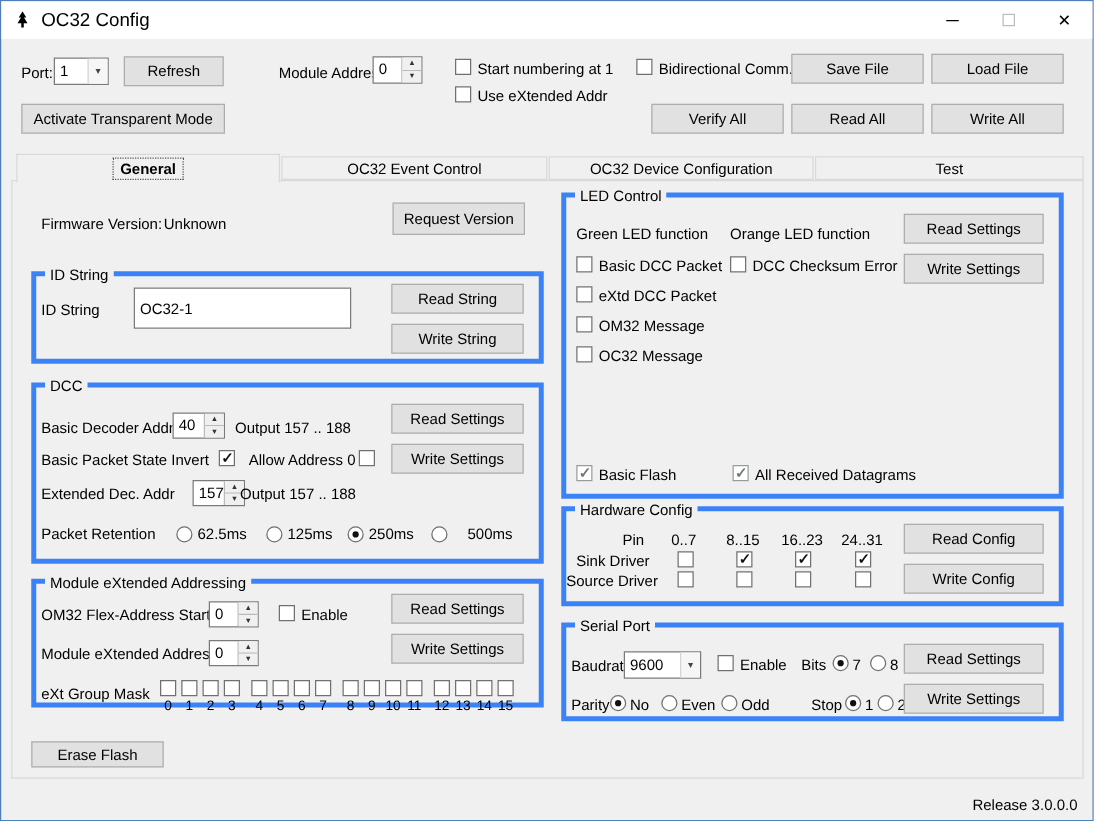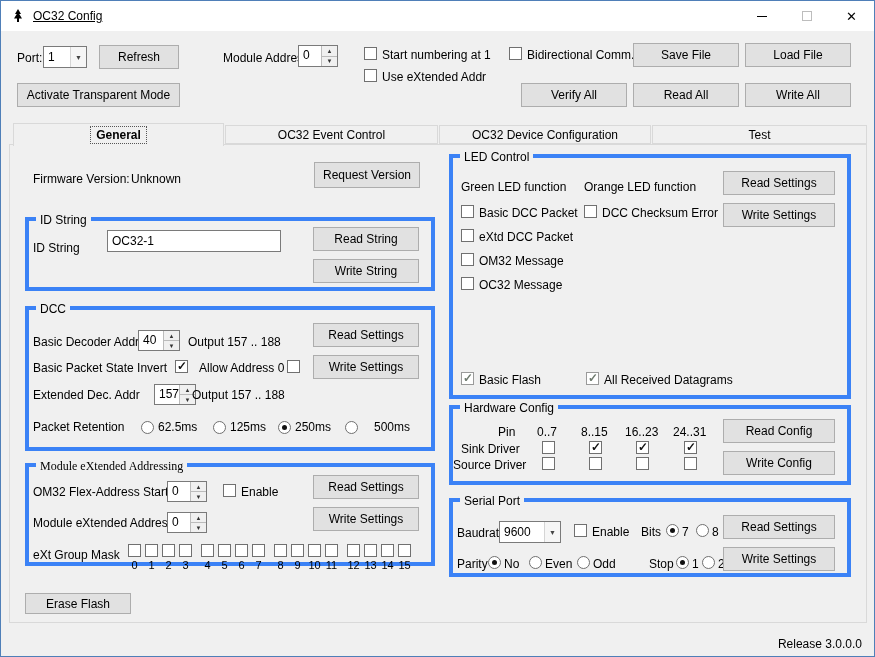--- a/index.html
+++ b/index.html
@@ -1,21 +1,21 @@
 <!DOCTYPE html>
 <html><head>
 <meta charset="utf-8">
 <style>
   * { box-sizing: border-box; }
   html,body { margin:0; padding:0; background:#c8c8c8; }
   body { font-family:"Liberation Sans", sans-serif; font-size:12px; color:#000; }
   .window { position:relative; width:875px; height:657px; background:#f0f0f0; border:1px solid #4f7fb8; overflow:hidden; }
   .titlebar { position:absolute; left:0; top:0; right:0; height:30px; background:#ffffff; display:flex; align-items:center; }
   .appicon { margin-left:9px; width:16px; height:16px; display:flex; align-items:center; justify-content:center; }
-  .title { margin-left:7px; font-size:12px;text-decoration:underline; }
+  .title { margin-left:7px; font-size:15px; }
   .wbtns { position:absolute; right:0; top:0; height:30px; display:flex; }
   .wbtn { width:45px; height:30px; display:flex; align-items:center; justify-content:center; }
   .glyph-min { width:10px; height:1px; background:#000; }
   .glyph-max { width:10px; height:10px; border:1px solid #bdbdbd; }
   .glyph-close { font-size:13px; color:#000; }
   .btn { position:absolute; background:#e1e1e1; border:1px solid #adadad; display:flex; align-items:center; justify-content:center; white-space:nowrap; }
   .lbl { position:absolute; white-space:nowrap; }
   .group { position:absolute; border:4px solid #3b82f6; }
   .gtitle { position:absolute; top:-8px; left:7px; background:#f0f0f0; padding:0 4px; white-space:nowrap; }
   .cb { position:absolute; width:13px; height:13px; background:#fff; border:1px solid #707070; }
@@ -116,21 +116,21 @@
     </div>
 
   <span class="lbl" style="left:32px; top:171px;">Firmware Version:</span>
   <span class="lbl" style="left:130px; top:171px;">Unknown</span>
   <div class="btn" style="left:313px; top:161px; width:106px; height:26px;">Request Version</div>
 
   <div class="group" style="left:24px; top:216px; width:410px; height:74px;">
     <span class="gtitle">ID String</span>
   </div>
   <span class="lbl" style="left:32px; top:240px;">ID String</span>
-  <input class="input" style="left: 106px; top: 229px; width: 174px; height: 22px;" value="OC32-1">
+  <input class="input" style="left: 106px; top: 229px; width: 174px; height: 33px;" value="OC32-1">
   <div class="btn" style="left:312px; top:258px; width:106px; height:24px;">Write String</div>
   <div class="btn" style="left:312px; top:226px; width:106px; height:24px;">Read String</div>
 
   <div class="group" style="left:24px; top:305px; width:410px; height:145px;">
     <span class="gtitle">DCC</span>
   </div>
   <span class="lbl" style="left:32px; top:334px;">Basic Decoder Addr</span>
   <div class="spin" style="left:137px; top:329px; width:42px; height:21px;">
     <span class="sval">40</span>
     <span class="sbtns">
@@ -160,21 +160,21 @@
   <span class="lbl" style="left:32px; top:419px;">Packet Retention</span>
   <span class="rad" style="left:140px; top:420px;"></span>
   <span class="lbl" style="left:157px; top:419px;">62.5ms</span>
   <span class="rad" style="left:212px; top:420px;"></span>
   <span class="lbl" style="left:229px; top:419px;">125ms</span>
   <span class="rad on" style="left:277px; top:420px;"></span>
   <span class="lbl" style="left:294px; top:419px;">250ms</span>
   <span class="rad" style="left:344px; top:420px;"></span>
   <span class="lbl" style="left:373px; top:419px;">500ms</span>
 
-  <div class="group" style="left:24px; top:462px; width:410px; height:103px;font-family:Liberation Serif, serif;">
+  <div class="group" style="left:24px; top:462px; width:410px; height:103px;">
     <span class="gtitle">Module eXtended Addressing</span>
   </div>
   <span class="lbl" style="left:32px; top:484px;">OM32 Flex-Address Start</span>
   <div class="spin" style="left:166px; top:480px; width:40px; height:21px;">
     <span class="sval">0</span>
     <span class="sbtns">
       <span class="sbtn up">▲</span>
       <span class="sbtn">▼</span>
     </span>
   </div>

